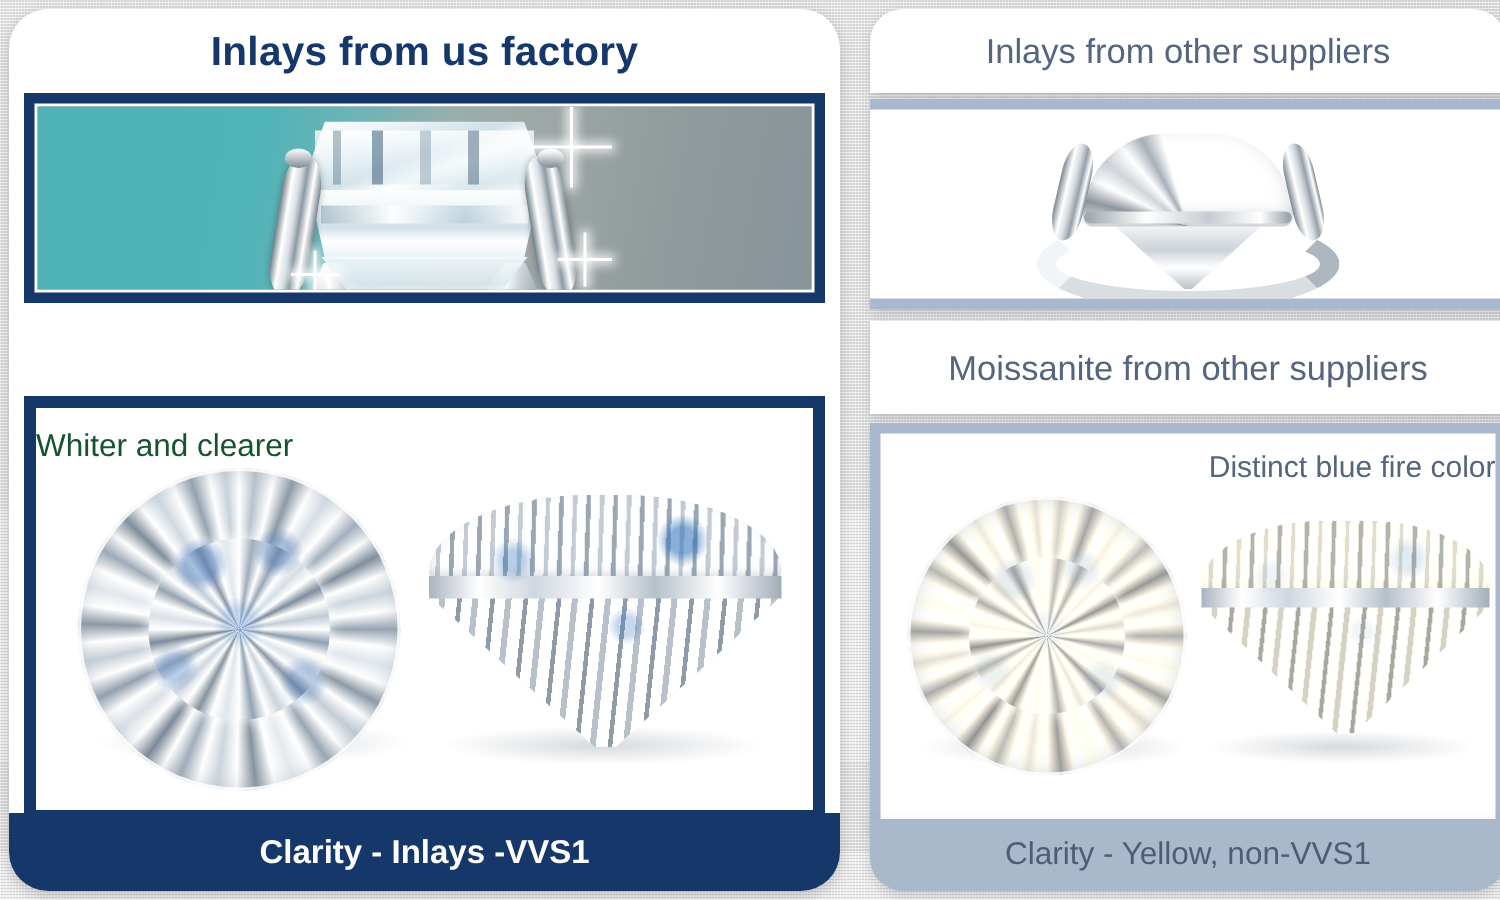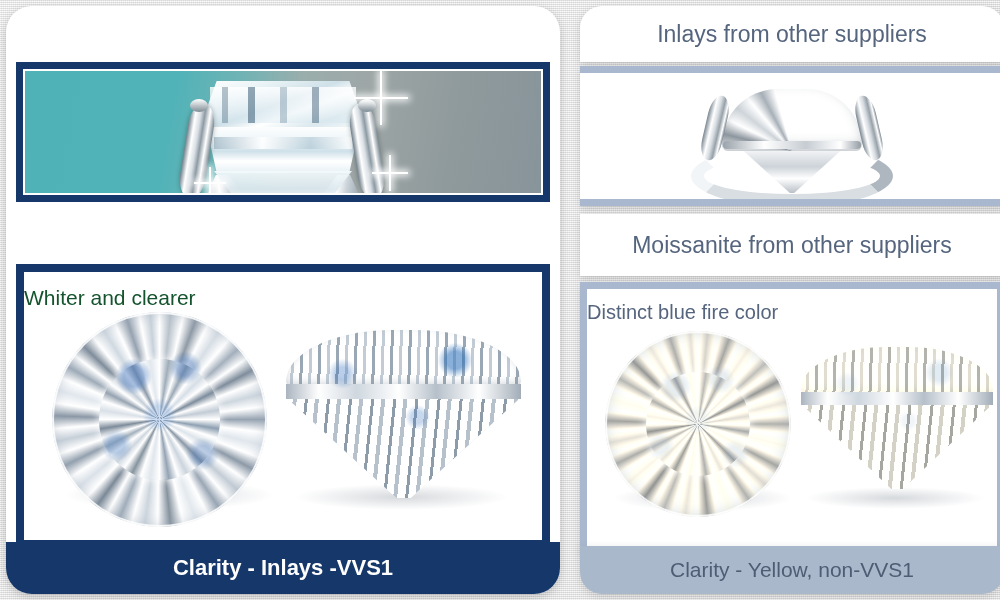--- a/index.html
+++ b/index.html
@@ -144,21 +144,21 @@
     display:flex;align-items:center;justify-content:center;
     color:#55657e;font-size:23px;
   }
   .r-gem{
     left:0;top:276px;width:424px;height:270px;
     border-top:7px solid #a9b8ce;
     border-left:7px solid #a9b8ce;border-right:7px solid #a9b8ce;
     box-sizing:border-box;overflow:hidden;
   }
   .r-gem-caption{
-    position:absolute;left:0;top:12px;width:100%;text-align:left;
+    position:absolute;left:0;top:12px;width:100%;text-align:right;
     color:#55657e;font-size:20px;
   }
   .r-footer{
     position:absolute;left:0;bottom:0;width:424px;height:48px;
     background:#aab8cb;border-radius:0 0 22px 22px;
     display:flex;align-items:center;justify-content:center;
     color:#4e5d74;font-size:21px;
     box-shadow:0 3px 8px rgba(105,105,105,.25);
   }
 
@@ -280,20 +280,21 @@
     background:radial-gradient(ellipse at 50% 50%,rgba(120,130,142,.30),rgba(120,130,142,0) 70%);
   }
 </style>
 </head>
 <body>
 
 <div class="bg-noise"></div>
 
 <div class="left-card">
 
+  <div class="left-title">Inlays from us factory</div>
 
   <div class="banner-frame">
     <div class="banner-inner">
       <div class="ring-art">
         <div class="shank l"></div>
         <div class="shank r"></div>
         <div class="em-body"></div>
         <div class="em-lower"></div>
         <div class="em-band"></div>
         <div class="em-table"></div>

